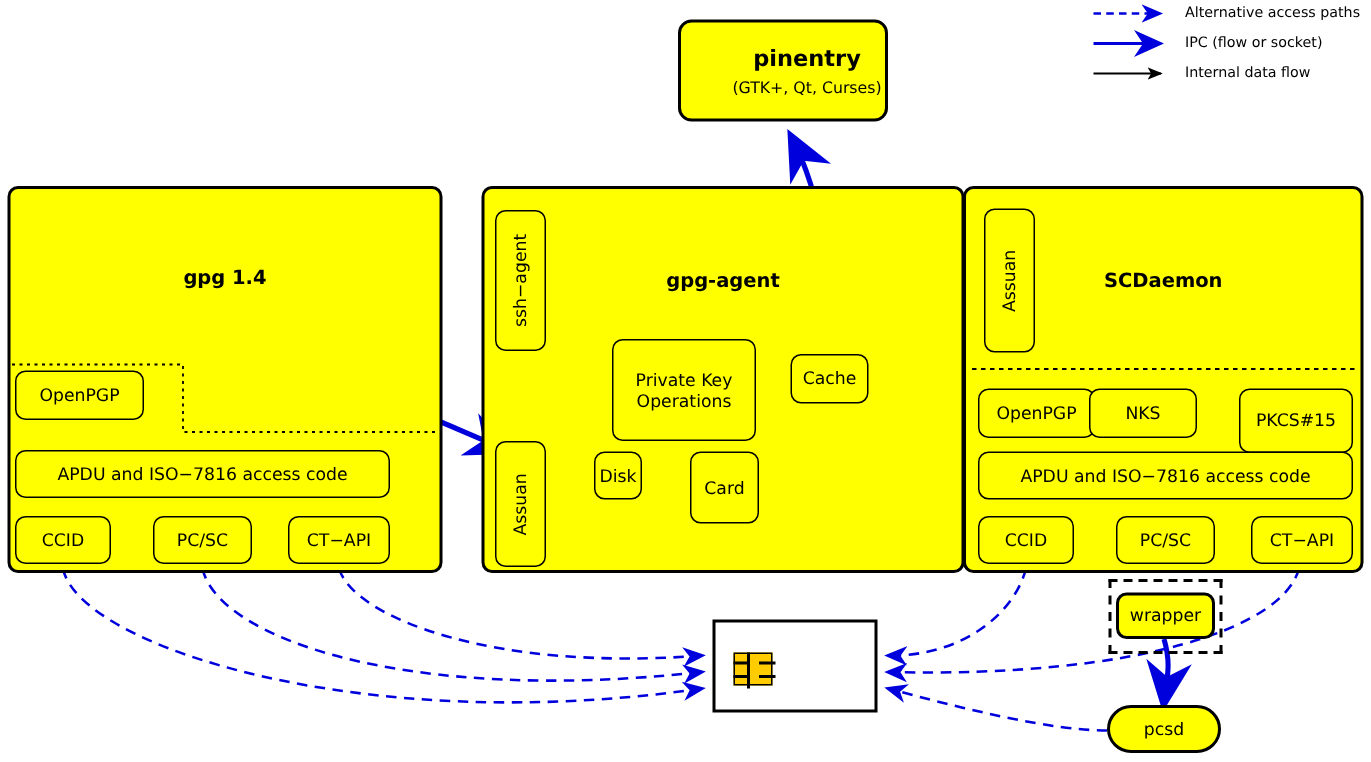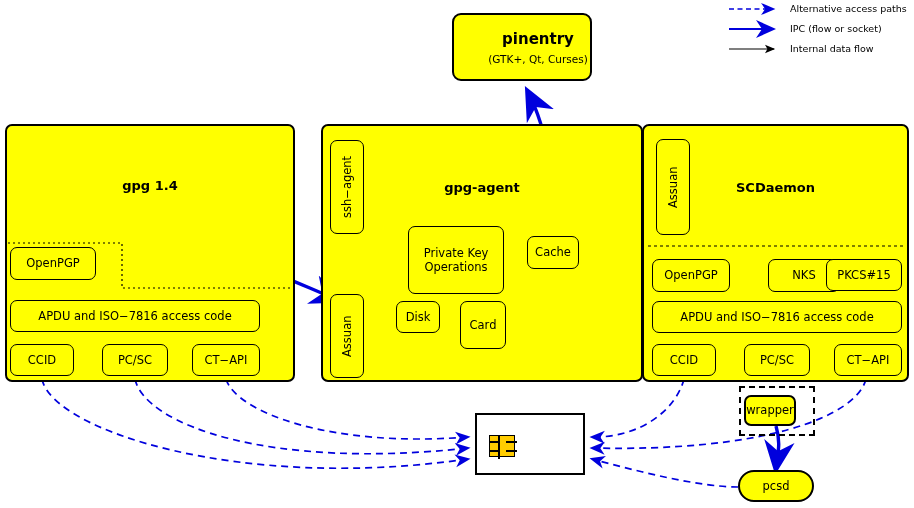--- a/index.html
+++ b/index.html
@@ -130,41 +130,41 @@
 
   <div class="node vert" style="left:330px;top:140px;width:34px;height:94px;">ssh−agent</div>
   <div class="node vert" style="left:330px;top:294px;width:34px;height:84px;">Assuan</div>
 
   <div class="node pk" style="left:408px;top:226px;width:96px;height:68px;">
     <span>Private Key</span>
     <span>Operations</span>
   </div>
 
   <div class="node" style="left:527px;top:236px;width:52px;height:33px;">Cache</div>
-  <div class="node" style="left:396px;top:301px;width:44px;height:32px;">Disk</div>
+  <div class="node" style="left:396px;top:301px;width:32px;height:32px;">Disk</div>
   <div class="node" style="left:460px;top:301px;width:46px;height:48px;">Card</div>
 
   <div class="panel" style="left:642px;top:124px;width:267px;height:258px;">
     <div class="panel-title" style="top:54px;">SCDaemon</div>
   </div>
   <svg style="position:absolute;left:0;top:0;width:914px;height:508px;pointer-events:none;">
     <line x1="648" y1="246" x2="904" y2="246" stroke="#000" stroke-width="1.2" stroke-dasharray="3,3"></line>
   </svg>
 
   <div class="node vert" style="left:656px;top:139px;width:34px;height:96px;">Assuan</div>
   <div class="node" style="left:652px;top:259px;width:78px;height:33px;">OpenPGP</div>
-  <div class="node" style="left:768px;top:259px;width:72px;height:33px;">NKS</div>
-  <div class="node" style="left:826px;top:259px;width:76px;height:32px;">PKCS#15</div>
+  <div class="node" style="left:726px;top:259px;width:72px;height:33px;">NKS</div>
+  <div class="node" style="left:826px;top:259px;width:76px;height:43px;">PKCS#15</div>
   <div class="node" style="left:652px;top:301px;width:250px;height:32px;">APDU and ISO−7816 access code</div>
   <div class="node" style="left:652px;top:344px;width:64px;height:32px;">CCID</div>
   <div class="node" style="left:744px;top:344px;width:66px;height:32px;">PC/SC</div>
   <div class="node" style="left:834px;top:344px;width:68px;height:32px;">CT−API</div>
 
   <div class="dashbox" style="left:739px;top:386px;width:76px;height:50px;"></div>
-  <div class="node thick" style="left:744px;top:395px;width:52px;height:31px;">wrapper</div>
+  <div class="node thick" style="left:744px;top:395px;width:66px;height:31px;">wrapper</div>
 
   <div class="node thick" style="left:738px;top:470px;width:76px;height:32px;border-radius:16px;">pcsd</div>
 
   <div class="card" style="left:475px;top:413px;width:110px;height:62px;">
     <div class="chip" style="left:12px;top:20px;width:26px;height:22px;">
       <div class="bar" style="left:8px;top:-1px;width:1.6px;height:24px;"></div>
       <div class="bar" style="left:-1px;top:5px;width:10px;height:1.6px;"></div>
       <div class="bar" style="left:-1px;top:14px;width:10px;height:1.6px;"></div>
       <div class="bar" style="left:16px;top:5px;width:11px;height:1.6px;"></div>
       <div class="bar" style="left:16px;top:14px;width:11px;height:1.6px;"></div>

